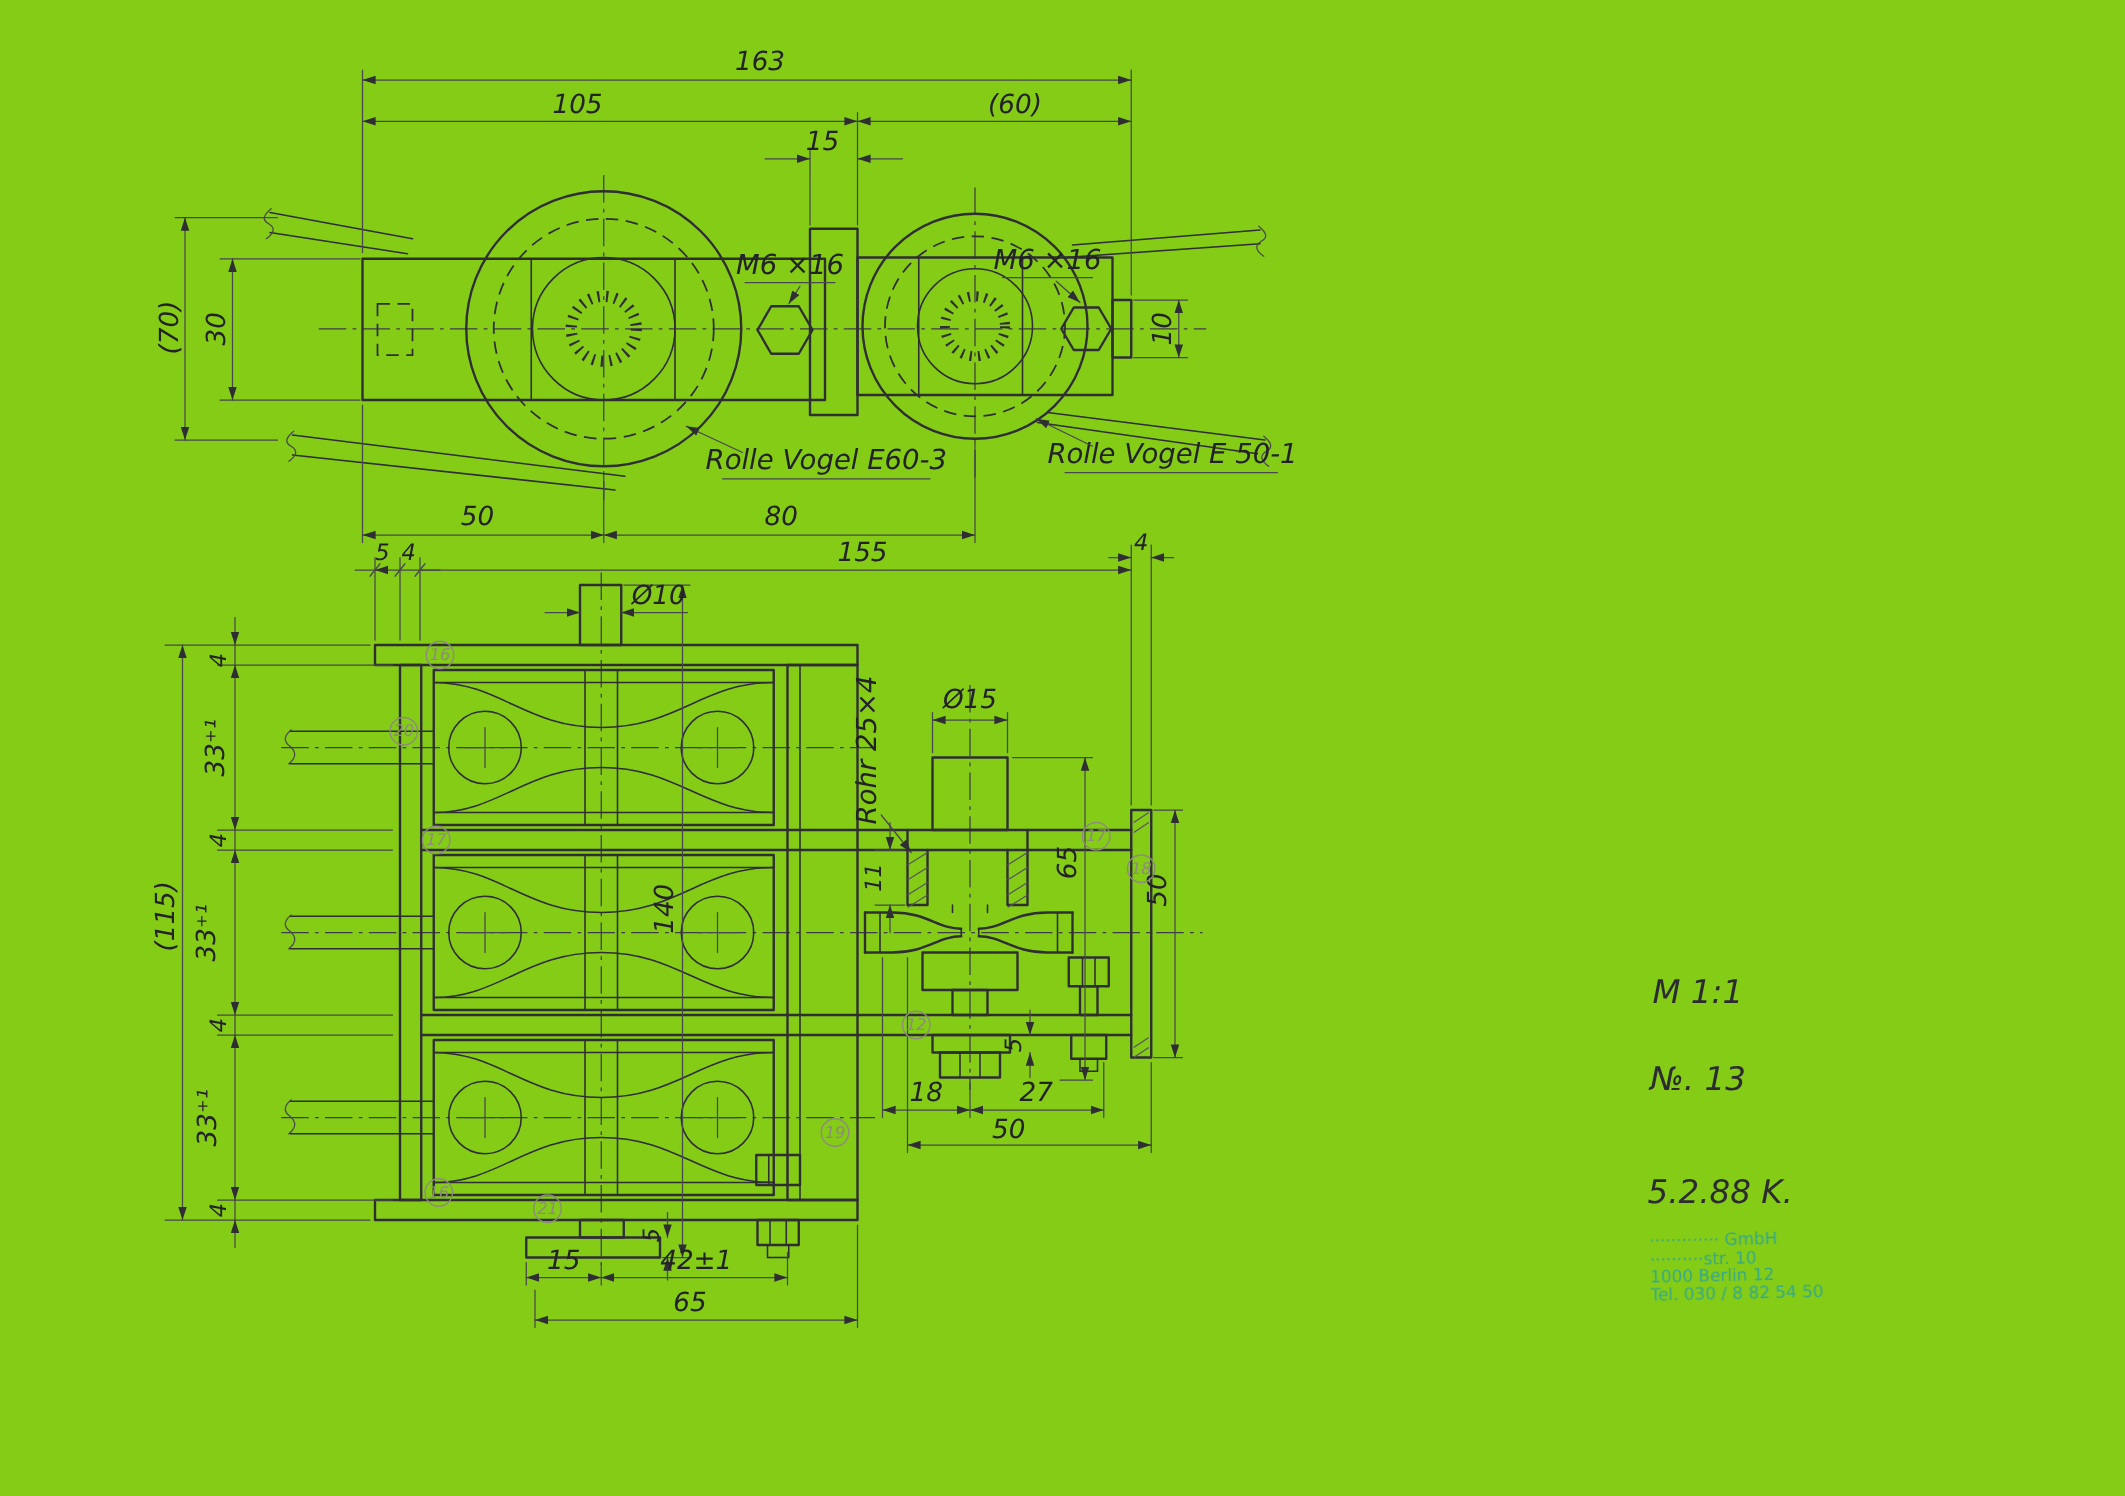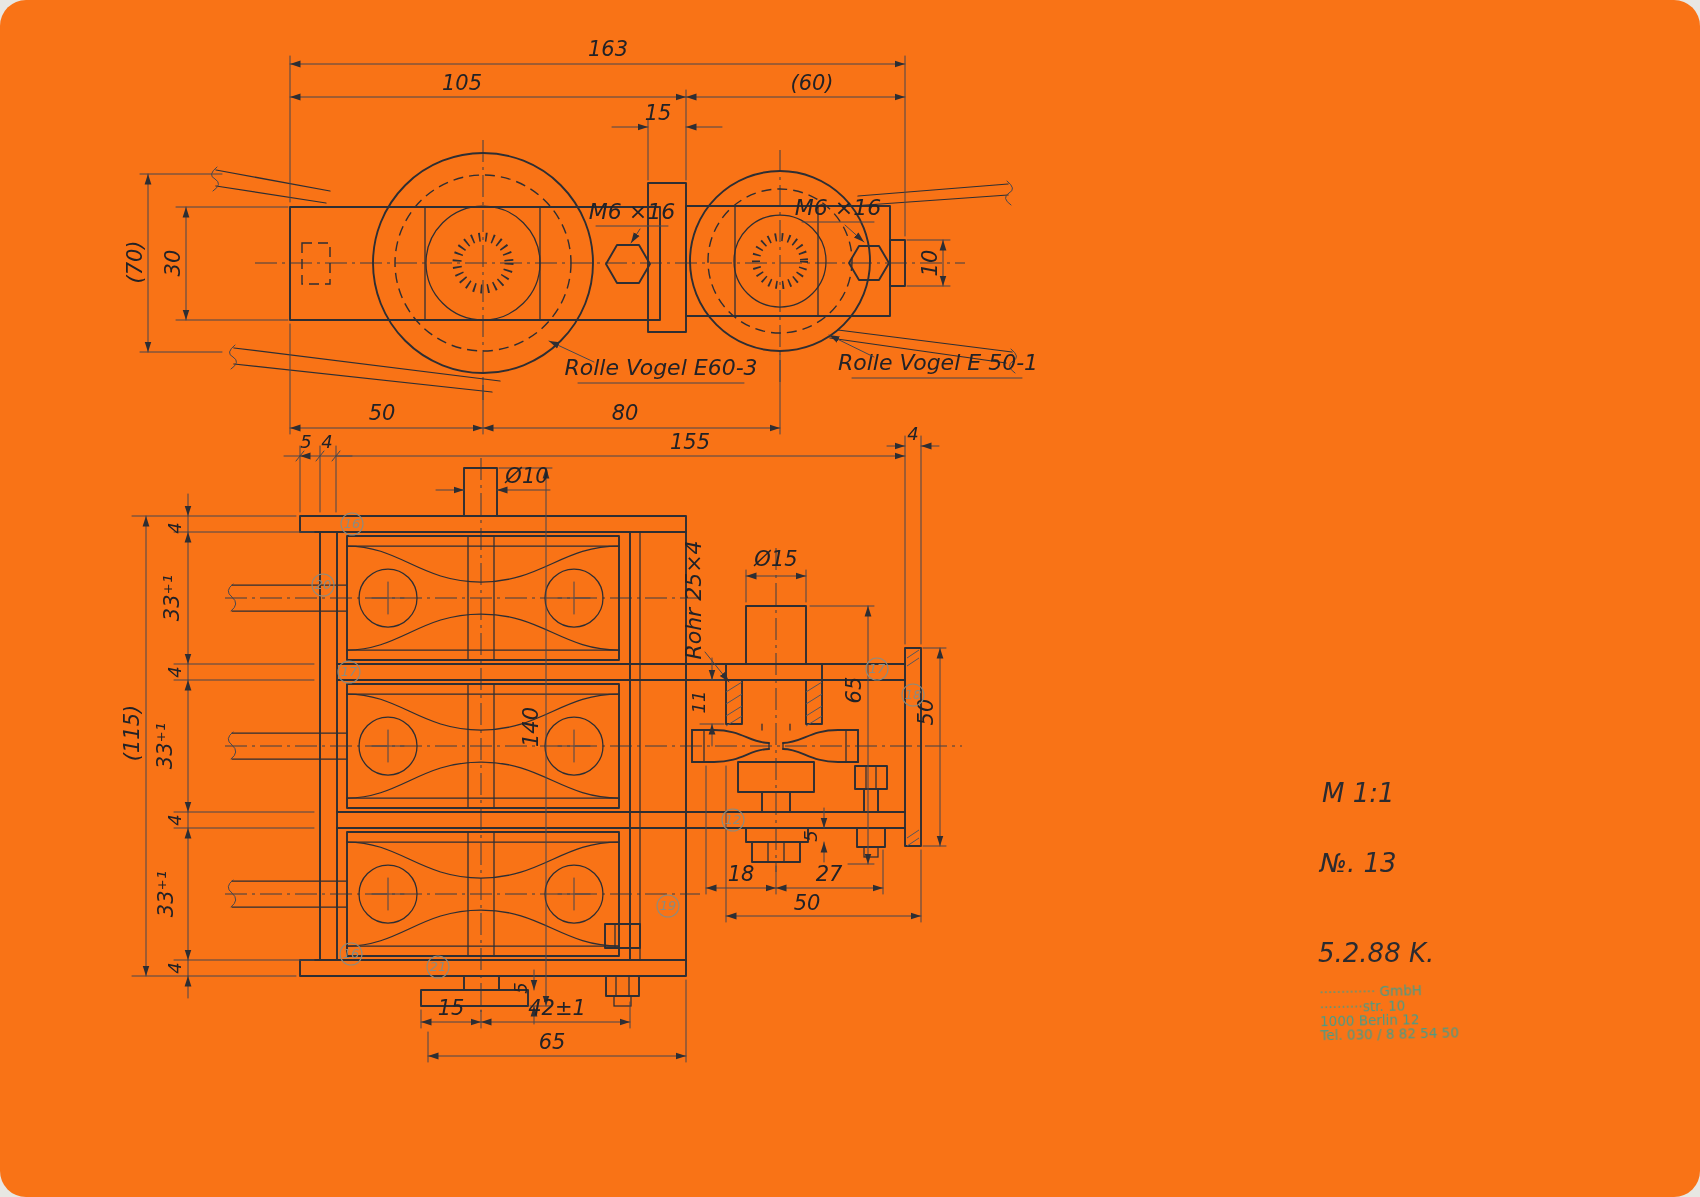--- a/index.html
+++ b/index.html
@@ -1,16 +1,16 @@
 <!DOCTYPE html>
 <html><head>
 <meta charset="utf-8">
 <style>
   html,body{margin:0;padding:0;background:#e8e7e3;}
-  #sheet{position:relative;width:1700px;height:1197px;background:#f97316;overflow:hidden;border-radius:26px;}
+  #sheet{position:relative;width:1700px;height:1197px;background:#84cc16;overflow:hidden;}
   svg{position:absolute;left:0;top:0;}
   .ln{stroke:#2e2e33;stroke-width:1.9;fill:none;stroke-linecap:round;stroke-linejoin:round;}
   .lm{stroke:#2e2e33;stroke-width:1.25;fill:none;stroke-linecap:round;}
   .lt{stroke:#47474e;stroke-width:1;fill:none;stroke-linecap:round;}
   .dash{stroke:#2e2e33;stroke-width:1.4;fill:none;stroke-dasharray:10 6;}
   .cl{stroke:#3d3e45;stroke-width:1;fill:none;stroke-dasharray:22 5 3 5;}
   .knurl{fill:none;stroke:#2e2e33;stroke-width:9;stroke-dasharray:1.7 5.2;}
   .knurl2{fill:none;stroke:#2e2e33;stroke-width:8;stroke-dasharray:1.7 5;}
   .ht{stroke:#56565c;stroke-width:1;fill:none;}
   text{font-family:"DejaVu Sans",sans-serif;}

